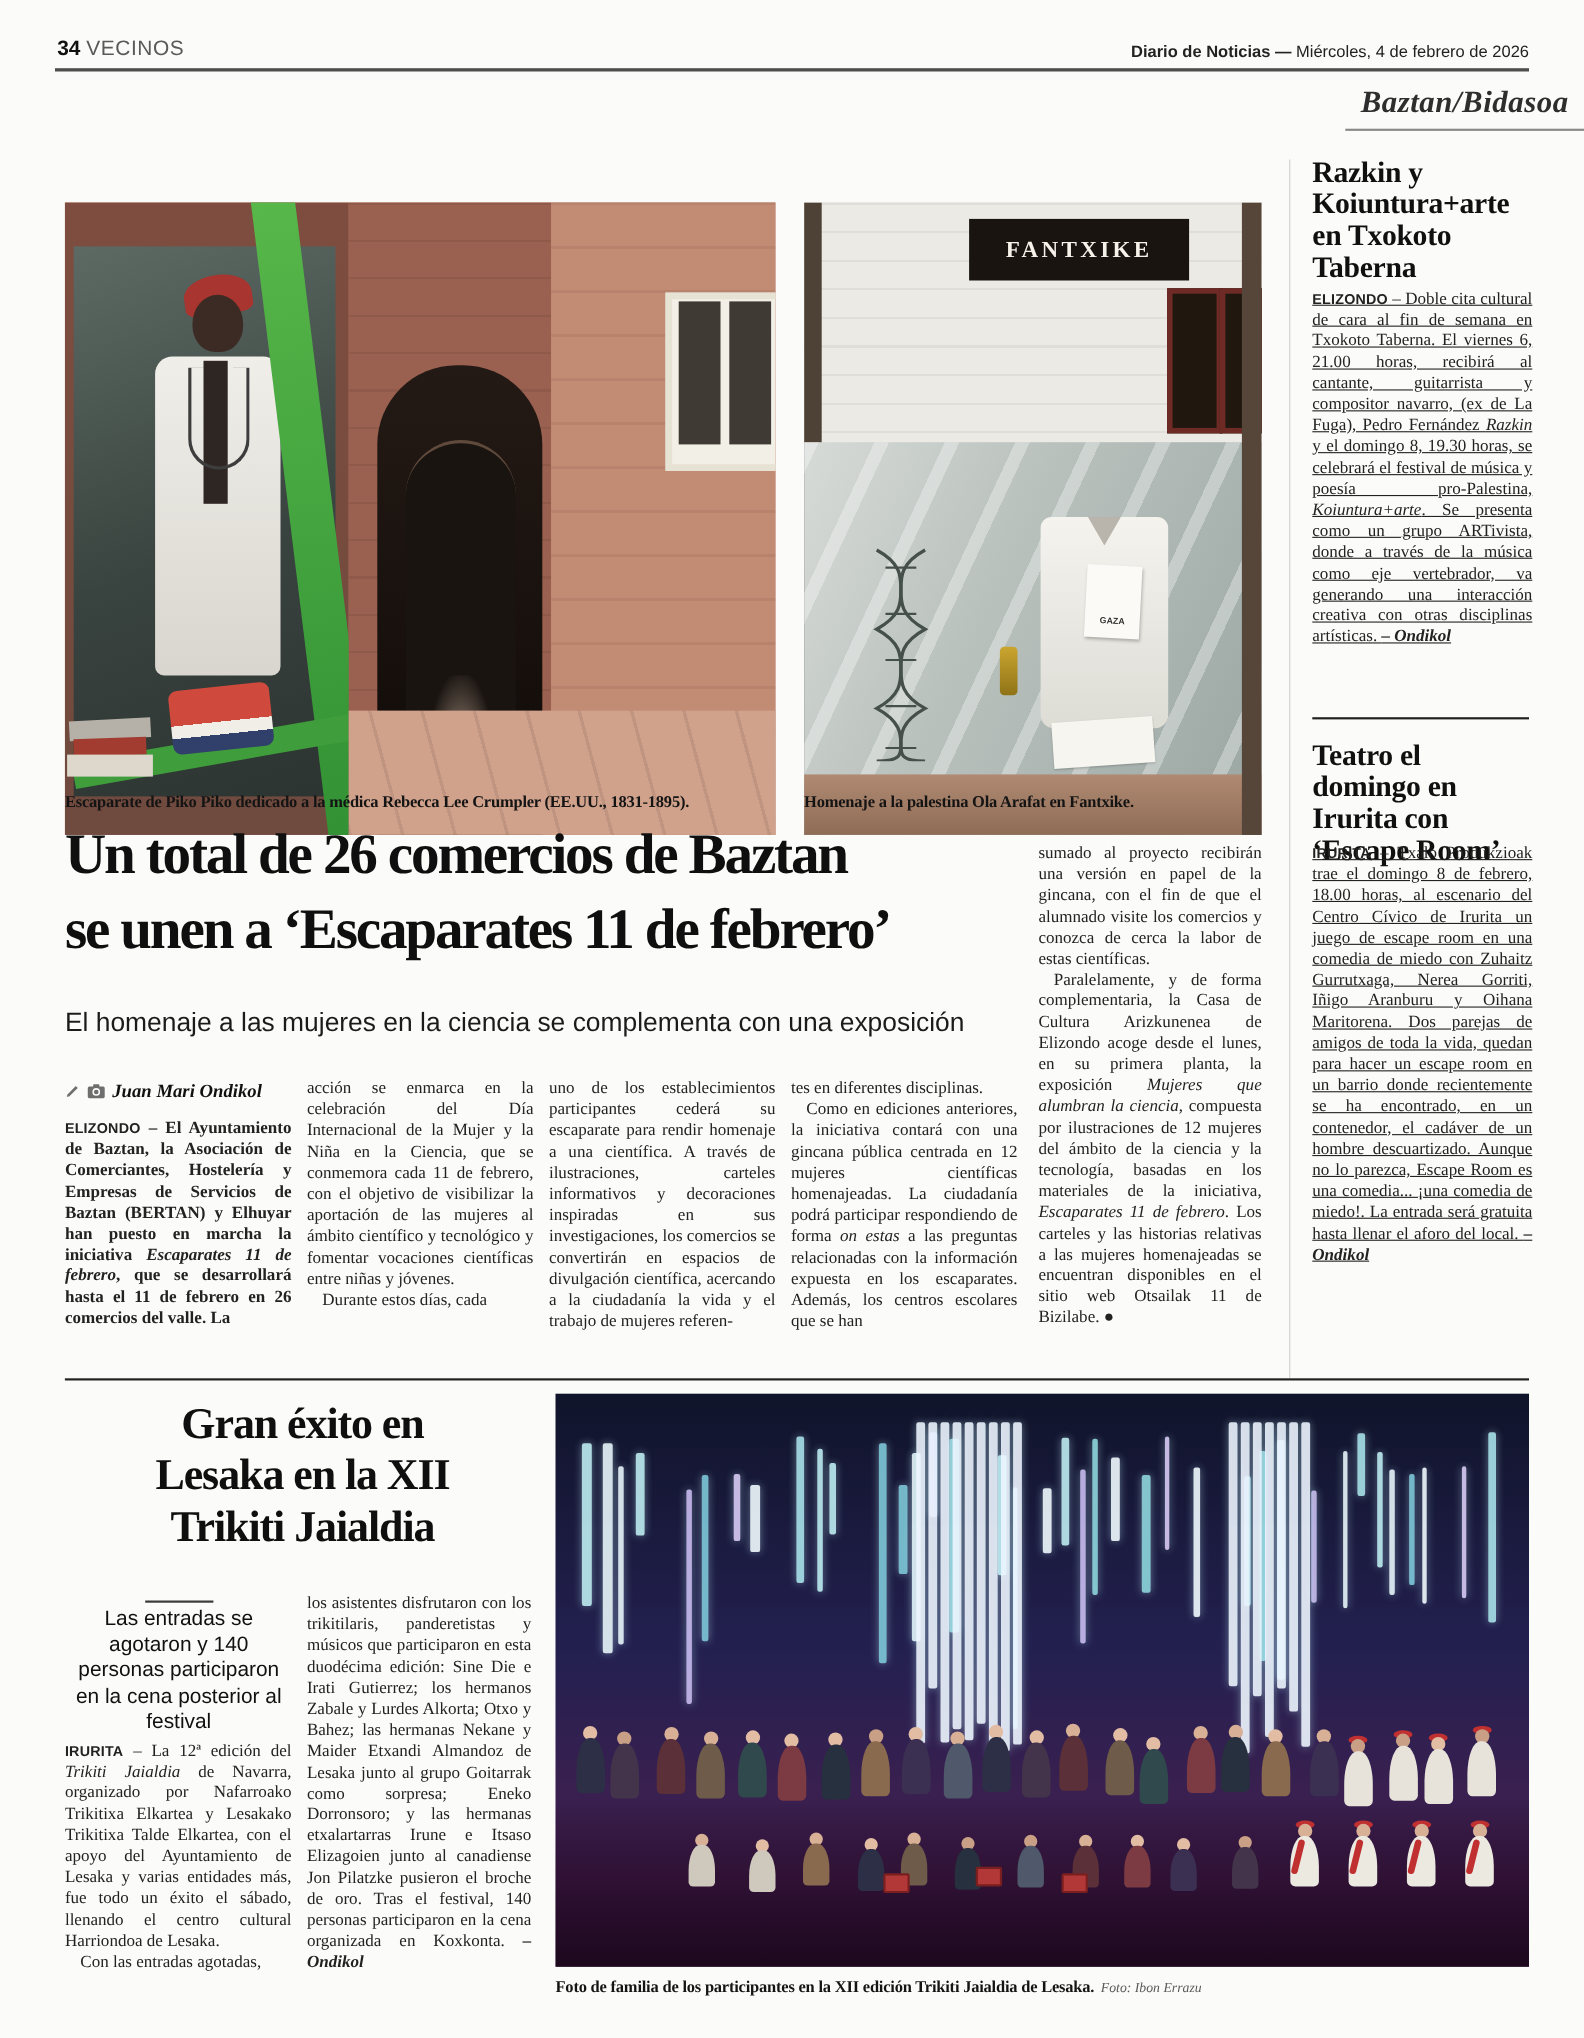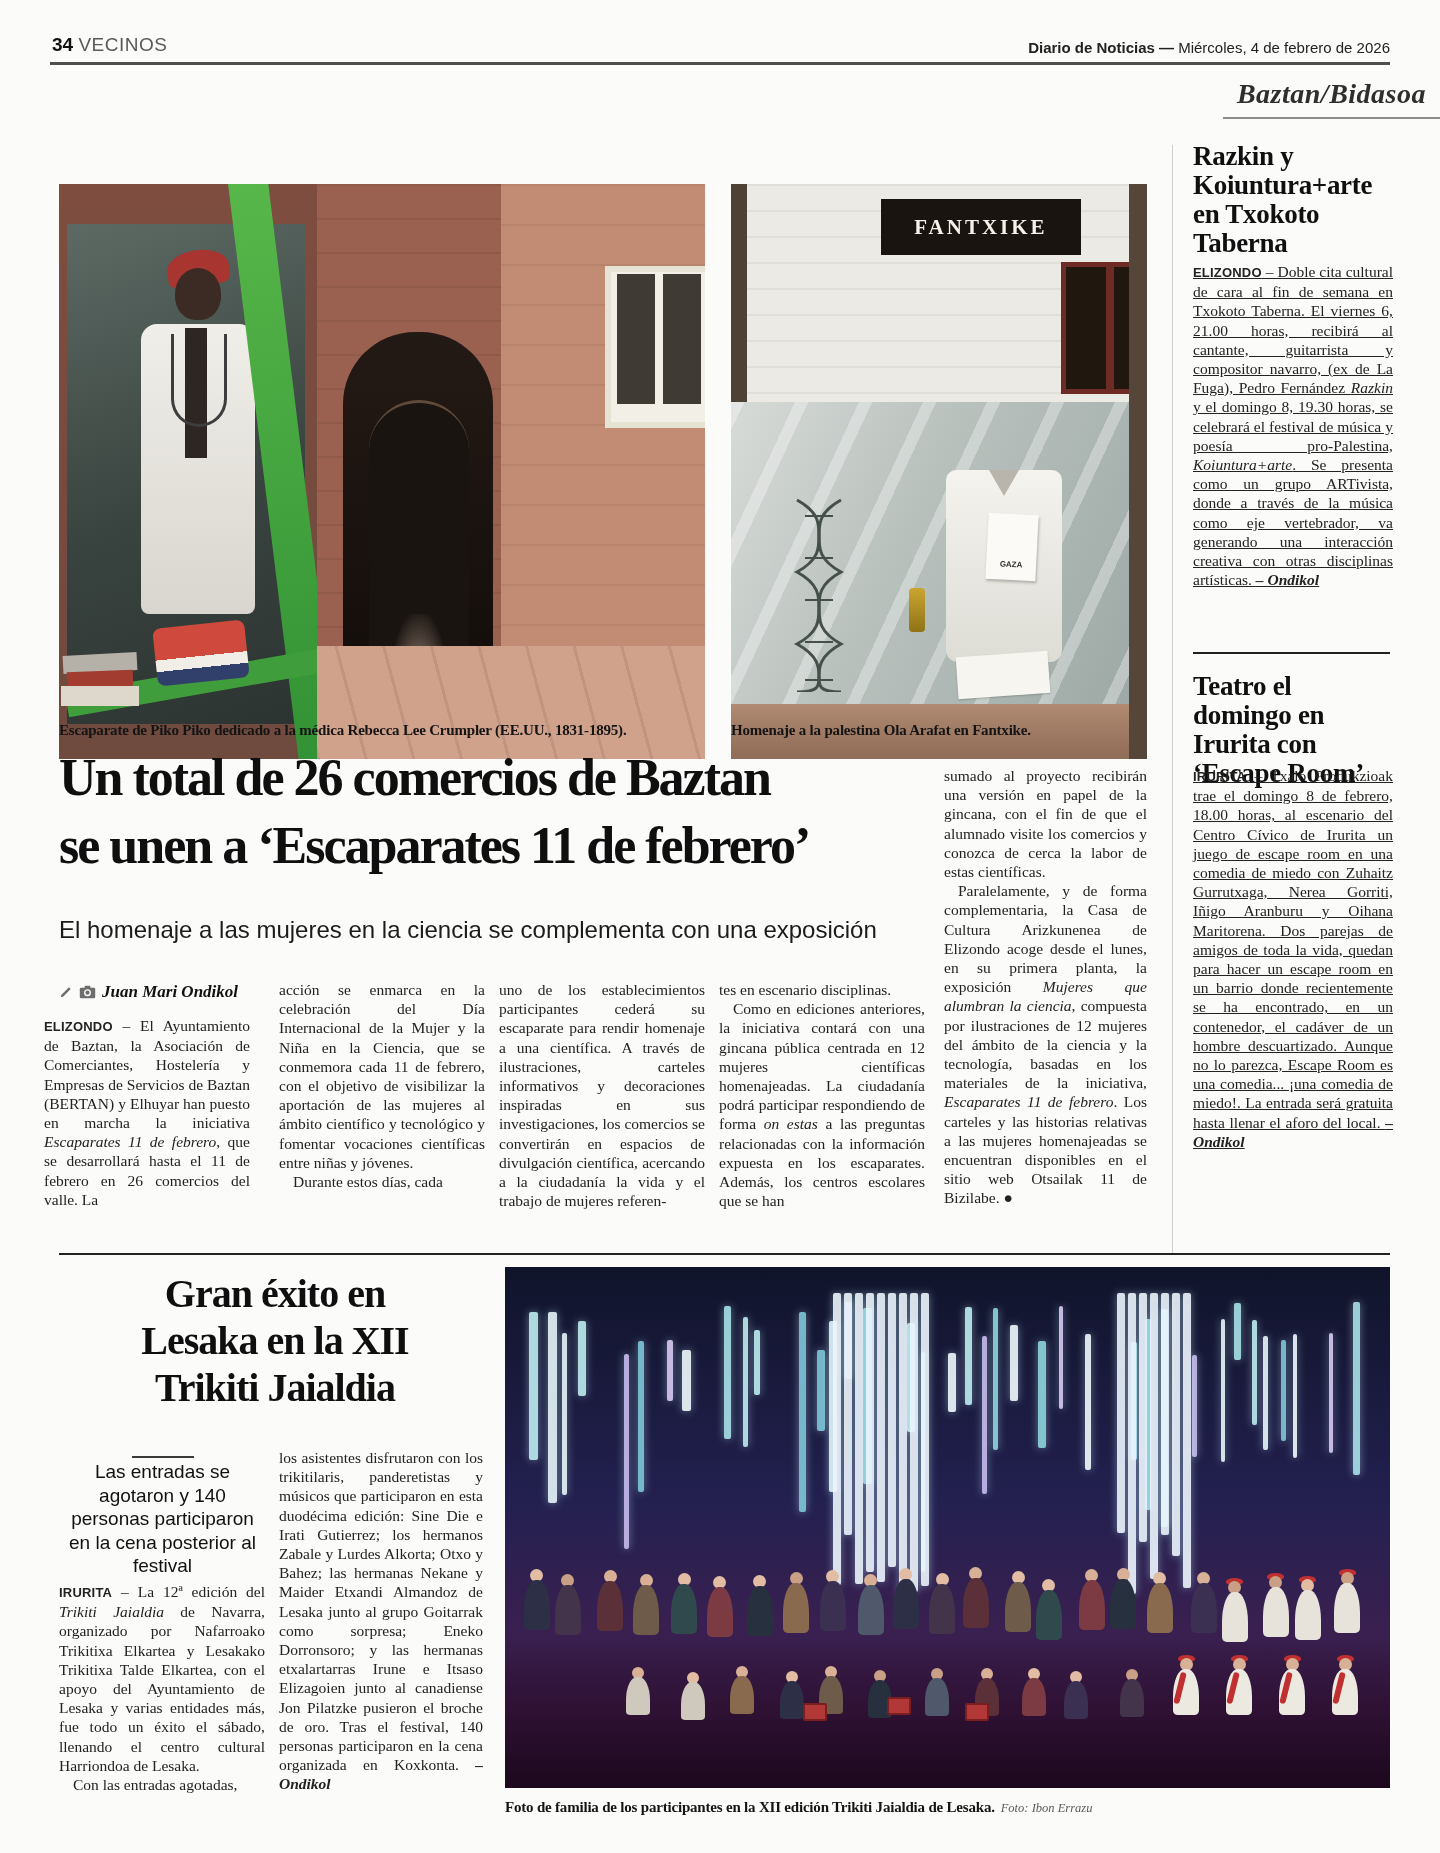--- a/index.html
+++ b/index.html
@@ -88,21 +88,21 @@
   .cols b{font-family:"Liberation Sans",sans-serif;font-size:13px;letter-spacing:.2px;font-style:normal;}
   .cols i{font-style:italic;}
   .sig{font-weight:700;font-style:italic;}
 
   
   .m-headline{left:59px;top:744px;width:890px;font-weight:700;font-size:52px;line-height:68px;
               letter-spacing:-2px;color:#0f0f0f;}
   .m-subhead{left:59px;top:916px;width:1000px;font-family:"Liberation Sans",sans-serif;font-size:24px;color:#1b1b1b;}
   .byline{left:59px;top:982px;width:206px;display:flex;align-items:center;gap:6px;text-align:center;}
   .byline .nm{font-weight:700;font-style:italic;font-size:17px;color:#111;}
-  #mcol1{left:44px;top:1016px;width:206px;}
+  #mcol1{left:59px;top:1016px;width:206px;font-weight:bold;}
   #mcol2{left:279px;top:980px;width:206px;}
   #mcol3{left:499px;top:980px;width:206px;}
   #mcol4{left:719px;top:980px;width:206px;}
   #mcol5{left:944px;top:766px;width:203px;}
 
   
   .b-rule{left:59px;top:1253px;width:1331px;height:2px;background:#222;}
   .b-headline{left:59px;top:1270px;width:432px;text-align:center;font-weight:700;font-size:40px;
               line-height:47px;letter-spacing:-1px;color:#0f0f0f;}
   .b-dashwrap{left:59px;top:1444px;width:207px;text-align:center;}
@@ -233,21 +233,21 @@
       <p><b>ELIZONDO</b> – El Ayuntamiento de Baztan, la Asociación de Comerciantes, Hostelería y Empresas de Servicios de Baztan (BERTAN) y Elhuyar han puesto en marcha la iniciativa <i>Escaparates 11 de febrero</i>, que se desarrollará hasta el 11 de febrero en 26 comercios del valle. La</p>
     </div>
   <div id="mcol2" class="abs cols">
       <p>acción se enmarca en la celebración del Día Internacional de la Mujer y la Niña en la Ciencia, que se conmemora cada 11 de febrero, con el objetivo de visibilizar la aportación de las mujeres al ámbito científico y tecnológico y fomentar vocaciones científicas entre niñas y jóvenes.</p>
       <p>Durante estos días, cada</p>
     </div>
   <div id="mcol3" class="abs cols">
       <p>uno de los establecimientos participantes cederá su escaparate para rendir homenaje a una científica. A través de ilustraciones, carteles informativos y decoraciones inspiradas en sus investigaciones, los comercios se convertirán en espacios de divulgación científica, acercando a la ciudadanía la vida y el trabajo de mujeres referen-</p>
     </div>
   <div id="mcol4" class="abs cols">
-      <p>tes en escenario disciplinas.</p>
+      <p>tes en diferentes disciplinas.</p>
       <p>Como en ediciones anteriores, la iniciativa contará con una gincana pública centrada en 12 mujeres científicas homenajeadas. La ciudadanía podrá participar respondiendo de forma <i>on estas</i> a las preguntas relacionadas con la información expuesta en los escaparates. Además, los centros escolares que se han</p>
     </div>
   <div id="mcol5" class="abs cols">
       <p>sumado al proyecto recibirán una versión en papel de la gincana, con el fin de que el alumnado visite los comercios y conozca de cerca la labor de estas científicas.</p>
       <p>Paralelamente, y de forma complementaria, la Casa de Cultura Arizkunenea de Elizondo acoge desde el lunes, en su primera planta, la exposición <i>Mujeres que alumbran la ciencia</i>, compuesta por ilustraciones de 12 mujeres del ámbito de la ciencia y la tecnología, basadas en los materiales de la iniciativa, <i>Escaparates 11 de febrero</i>. Los carteles y las historias relativas a las mujeres homenajeadas se encuentran disponibles en el sitio web Otsailak 11 de Bizilabe. ●</p>
     </div>
 
   <div class="abs b-rule"></div>
   <div class="abs b-headline">
     <div>Gran éxito en</div>

